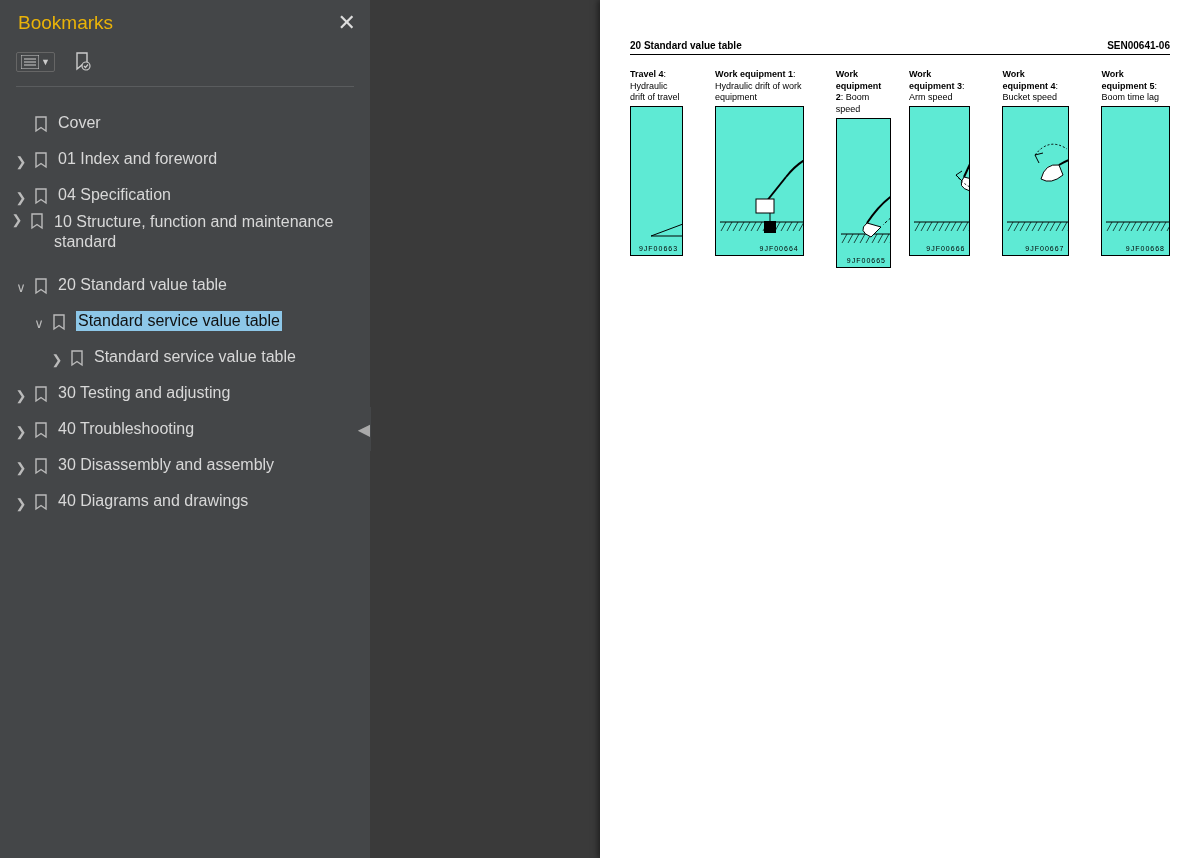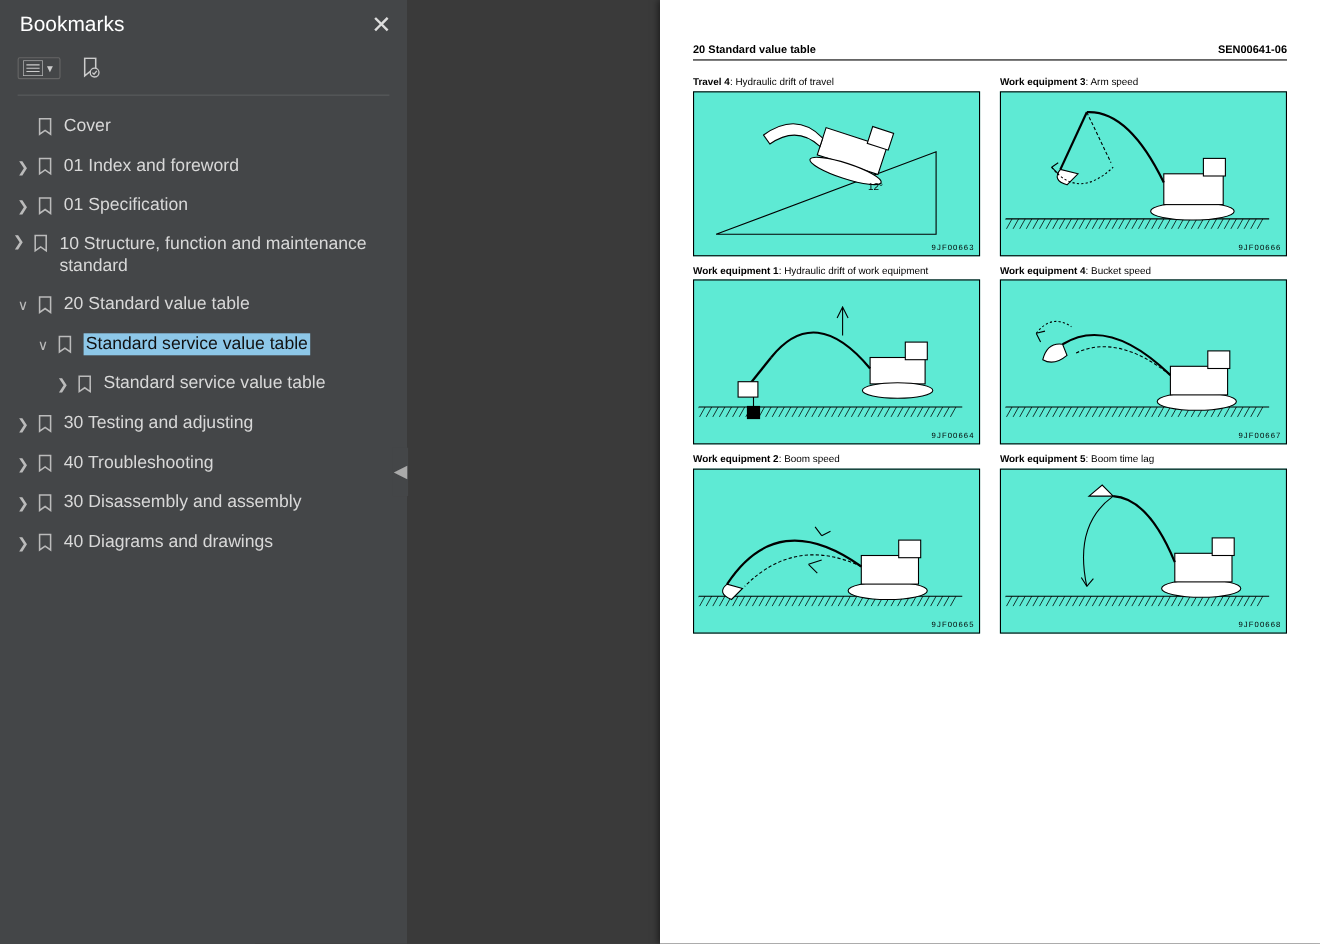--- a/index.html
+++ b/index.html
@@ -1,44 +1,44 @@
 <!DOCTYPE html>
 <html><head>
 <meta charset="utf-8">
 <style>
 *{box-sizing:border-box;margin:0;padding:0}
 html,body{width:1200px;height:858px;font-family:"Segoe UI",Arial,sans-serif;overflow:hidden;background:#3a3a3a}
 .app{display:flex;width:1200px;height:858px}
 .sidebar{width:370px;background:#444648;color:#ddd;display:flex;flex-direction:column;position:relative}
 .sb-header{display:flex;align-items:center;justify-content:space-between;padding:12px 14px 10px 18px}
-.sb-title{font-size:19px;font-weight:400;color:#ffffff}
+.sb-title{font-size:19px;font-weight:400;color:#eab308}
 .close-x{font-size:22px;color:#ddd;cursor:pointer;line-height:1}
 .sb-toolbar{display:flex;align-items:center;gap:14px;padding:6px 16px 10px 16px}
 .tool-btn{width:26px;height:24px;display:flex;align-items:center;justify-content:center;color:#ccc;cursor:pointer}
 .tool-combo{display:flex;align-items:center;gap:2px;border:1px solid #666;border-radius:2px;padding:2px 4px}
 .sb-divider{height:1px;background:#5a5c5e;margin:2px 16px 6px 16px}
 .tree{padding:4px 8px 8px 8px;overflow-y:auto;flex:1}
-.row{display:flex;align-items:center;height:36px;font-size:16px;color:#d8d8d8;cursor:pointer;white-space:nowrap}
+.row{display:flex;align-items:flex-end;height:36px;font-size:16px;color:#d8d8d8;cursor:pointer;white-space:nowrap}
 .row.wrap{height:auto;padding:7px 0;align-items:flex-start;white-space:normal}
 .caret{width:18px;text-align:center;color:#bbb;font-size:13px;flex:0 0 18px}
 .bm-ic{width:18px;height:18px;flex:0 0 18px;margin-right:8px;margin-left:2px}
 .bm-ic svg{width:18px;height:18px}
 .label{line-height:1.25}
 .indent0{padding-left:4px}
 .indent1{padding-left:22px}
 .indent2{padding-left:40px}
 .row.selected{background:transparent}
 .row.selected .label{background:#8dc7e8;color:#111;padding:0 2px}
 .collapse-handle{position:absolute;right:-1px;top:50%;transform:translateY(-50%);width:14px;height:44px;display:flex;align-items:center;justify-content:center;color:#aaa;background:#444648;cursor:pointer}
 .gap{width:230px;background:#3a3a3a}
 .page-wrap{flex:1;background:#3a3a3a;display:flex;justify-content:flex-start;align-items:flex-start}
 .page{width:600px;height:858px;background:#fff;box-shadow:-2px 0 6px rgba(0,0,0,.5);padding:40px 30px 24px 30px;position:relative;font-family:Arial,Helvetica,sans-serif;color:#000}
 .page-hdr{display:flex;justify-content:space-between;font-size:10px;font-weight:700;border-bottom:1px solid #000;padding-bottom:3px}
 .cols{display:flex;gap:18px;margin-top:14px}
-.col{flex:1;display:flex;flex-direction:column;gap:8px}
+.col{flex:1;display:flex;flex-direction:row;gap:32px}
 .card-title{font-size:9px;margin-bottom:2px;line-height:1.3}
 .card-title b{font-weight:700}
 .fig-box{border:1px solid #000;height:150px;position:relative;background:#5eead4;overflow:hidden}
 .fig-code{position:absolute;right:4px;bottom:3px;font-size:7px;letter-spacing:1px}
 .ground{position:absolute;left:4px;right:4px;bottom:20px;height:14px}
 .page-ftr{position:absolute;left:30px;right:30px;bottom:32px;border-top:1px solid #000;padding-top:3px;display:flex;justify-content:space-between;font-size:10px;font-weight:700}
 .excv{position:absolute}
 </style>
 </head>
 <body>
@@ -81,21 +81,21 @@
           <span class="bm-ic"><svg viewBox="0 0 18 18">
               <path d="M4 2h10v14l-5-3.5L4 16z" fill="none" stroke="#bbb" stroke-width="1.4"></path>
             </svg></span>
           <span class="label">01 Index and foreword</span>
         </div>
         <div class="row indent0">
           <span class="caret">❯</span>
           <span class="bm-ic"><svg viewBox="0 0 18 18">
               <path d="M4 2h10v14l-5-3.5L4 16z" fill="none" stroke="#bbb" stroke-width="1.4"></path>
             </svg></span>
-          <span class="label">01 Specification</span>
+          <span class="label">04 Specification</span>
         </div>
         <div class="row indent0 wrap">
           <span class="caret">❯</span>
           <span class="bm-ic"><svg viewBox="0 0 18 18">
               <path d="M4 2h10v14l-5-3.5L4 16z" fill="none" stroke="#bbb" stroke-width="1.4"></path>
             </svg></span>
           <span class="label">10 Structure, function and maintenance standard</span>
         </div>
         <div class="row indent0">
           <span class="caret">∨</span>

